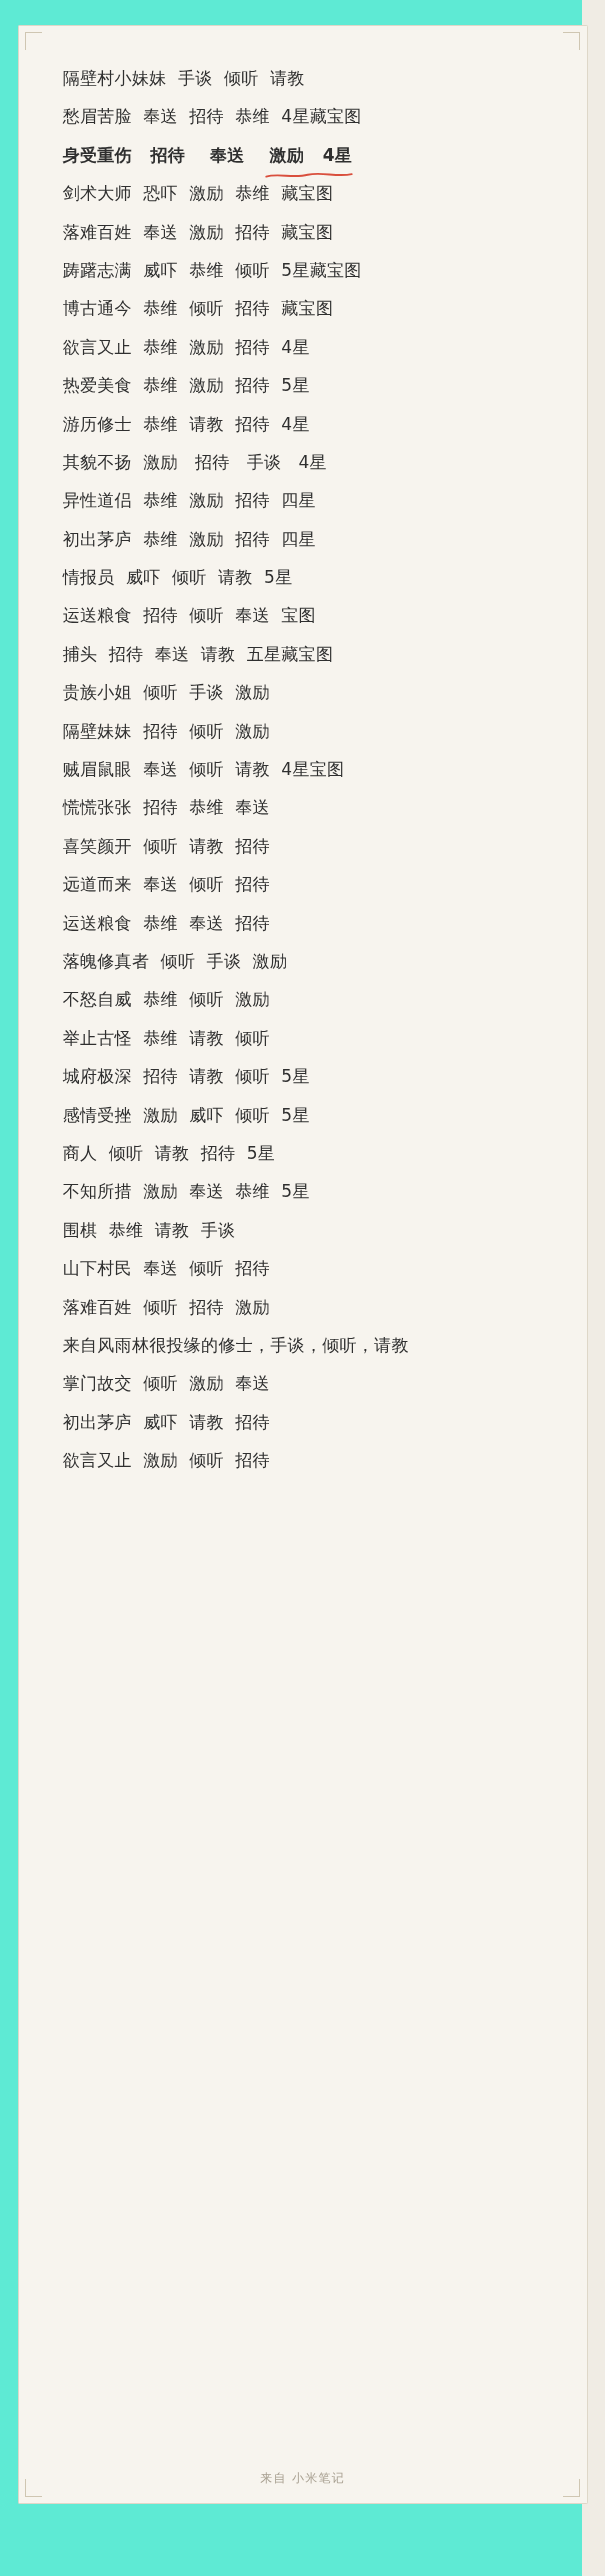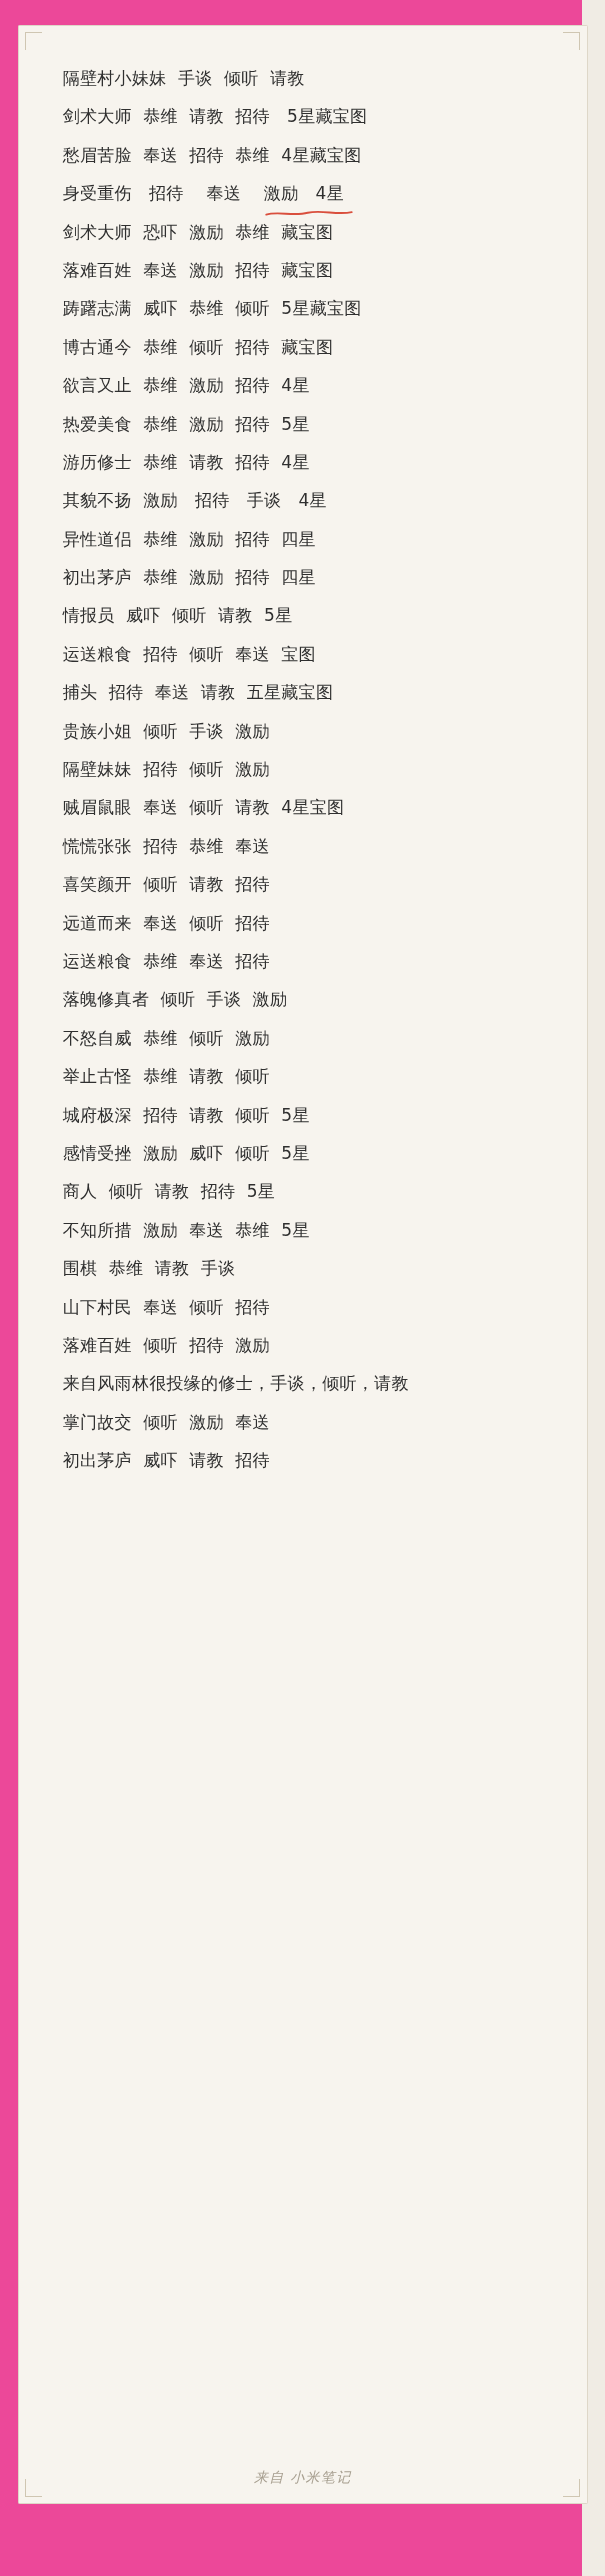--- a/index.html
+++ b/index.html
@@ -10,21 +10,21 @@
   body {
     width: 606px;
     height: 2576px;
     font-family: "Liberation Sans", sans-serif;
     -webkit-font-smoothing: antialiased;
   }
   .page {
     position: relative;
     width: 582px;
     height: 2576px;
-    background: #ec4899;
+    background: #5eead4;
     box-sizing: border-box;
     padding: 25px 17.7px 0 17.7px;
   }
   .note-card {
     position: relative;
     background: #f7f4ee;
     border: 0.6px solid #ded7c8;
     border-radius: 1.3px;
     box-sizing: border-box;
     width: 570px;
@@ -52,56 +52,54 @@
     position: relative;
     font-size: 17px;
     line-height: 1.0;
     color: #2f2f2f;
     letter-spacing: 0.3px;
     padding: 0 0 21.4px 0;
     white-space: pre;
     font-family: "DejaVu Sans", "Liberation Sans", sans-serif;
   }
   .line.bold {
-    font-weight: normal;
+    font-weight: bold;
   }
   .underline-mark {
     position: absolute;
     left: 202px;
     top: 19px;
     width: 88px;
     height: 8.8px;
     pointer-events: none;
   }
   .footer {
     position: absolute;
     left: 0;
     right: 0;
     bottom: 16.4px;
     text-align: center;
-    font-size: 14px;
+    font-size: 12px;
     color: #a79f90;
     font-family: "DejaVu Sans", "Liberation Sans", sans-serif;
     letter-spacing: 1.3px;
-    font-style: italic;
   }
 </style>
 </head>
 <body>
 
 <div class="page">
   <div class="note-card">
     <div class="corner tl"></div>
     <div class="corner tr"></div>
     <div class="corner bl"></div>
     <div class="corner br"></div>
 
     <div class="lines" id="lines-container">
         <div class="line">隔壁村小妹妹  手谈  倾听  请教</div>
-        <div class="line">剑术大师  恭维  请教  招待   5星藏宝图</div>
         <div class="line">愁眉苦脸  奉送  招待  恭维  4星藏宝图</div>
         <div class="line bold">身受重伤   招待    奉送    激励   4星<div class="underline-mark"><svg width="88" height="8.8" viewBox="0 0 140 14">
               <path d="M2 9 C 20 3, 45 12, 68 6 C 90 1, 115 10, 138 5" stroke="#d94f3d" stroke-width="3" fill="none" stroke-linecap="round"></path>
             </svg></div></div>
         <div class="line">剑术大师  恐吓  激励  恭维  藏宝图</div>
         <div class="line">落难百姓  奉送  激励  招待  藏宝图</div>
         <div class="line">踌躇志满  威吓  恭维  倾听  5星藏宝图</div>
         <div class="line">博古通今  恭维  倾听  招待  藏宝图</div>
         <div class="line">欲言又止  恭维  激励  招待  4星</div>
         <div class="line">热爱美食  恭维  激励  招待  5星</div>
@@ -125,18 +123,19 @@
         <div class="line">城府极深  招待  请教  倾听  5星</div>
         <div class="line">感情受挫  激励  威吓  倾听  5星</div>
         <div class="line">商人  倾听  请教  招待  5星</div>
         <div class="line">不知所措  激励  奉送  恭维  5星</div>
         <div class="line">围棋  恭维  请教  手谈</div>
         <div class="line">山下村民  奉送  倾听  招待</div>
         <div class="line">落难百姓  倾听  招待  激励</div>
         <div class="line">来自风雨林很投缘的修士，手谈，倾听，请教</div>
         <div class="line">掌门故交  倾听  激励  奉送</div>
         <div class="line">初出茅庐  威吓  请教  招待</div>
+        <div class="line">欲言又止  激励  倾听  招待</div>
       </div>
 
     <div class="footer">来自 小米笔记</div>
   </div>
 </div>
 
 
 </body></html>

